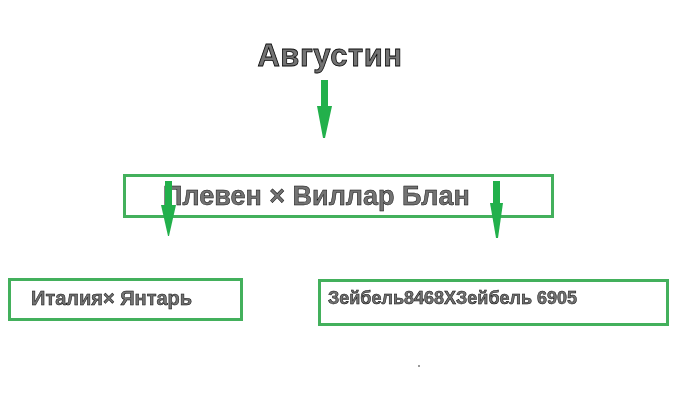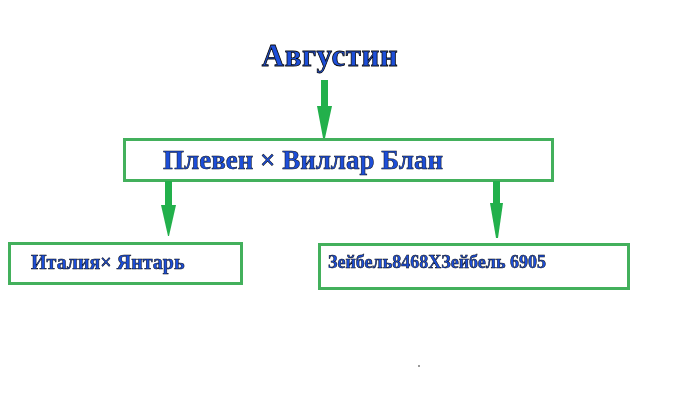--- a/index.html
+++ b/index.html
@@ -6,22 +6,22 @@
       margin: 0;
       padding: 0;
       background: #ffffff;
     }
     .canvas {
       position: relative;
       width: 695px;
       height: 419px;
       background: #ffffff;
       overflow: hidden;
-      font-family: Liberation Serif, serif;
-      color: #1d4ed8;
+      font-family: Liberation Sans, sans-serif;
+      color: #737373;
     }
     .title {
       position: absolute;
       left: 240px;
       top: 36px;
       width: 180px;
       text-align: center;
       font-size: 31px;
       font-weight: 900;
       letter-spacing: 0.5px;
@@ -29,20 +29,21 @@
       -webkit-text-stroke: 0.8px #0a0a0a;
       white-space: nowrap;
     }
     .node {
       position: absolute;
       box-sizing: border-box;
       border: 3px solid #43b05c;
       background: #ffffff;
       white-space: nowrap;
       font-weight: 700;
+      margin-top: 36px;
       -webkit-text-stroke: 0.5px #0a0a0a;
     }
     .node-main {
       left: 123px;
       top: 138px;
       width: 431px;
       height: 44px;
       font-size: 27px;
       line-height: 38px;
       padding-left: 37px;
@@ -52,21 +53,21 @@
       top: 242px;
       width: 235px;
       height: 43px;
       font-size: 20px;
       line-height: 34px;
       padding-left: 20px;
     }
     .node-right {
       left: 318px;
       top: 243px;
-      width: 312px;
+      width: 351px;
       height: 47px;
       font-size: 18px;
       line-height: 33px;
       padding-left: 7px;
     }
     .arrow {
       position: absolute;
     }
     .dot {
       position: absolute;

